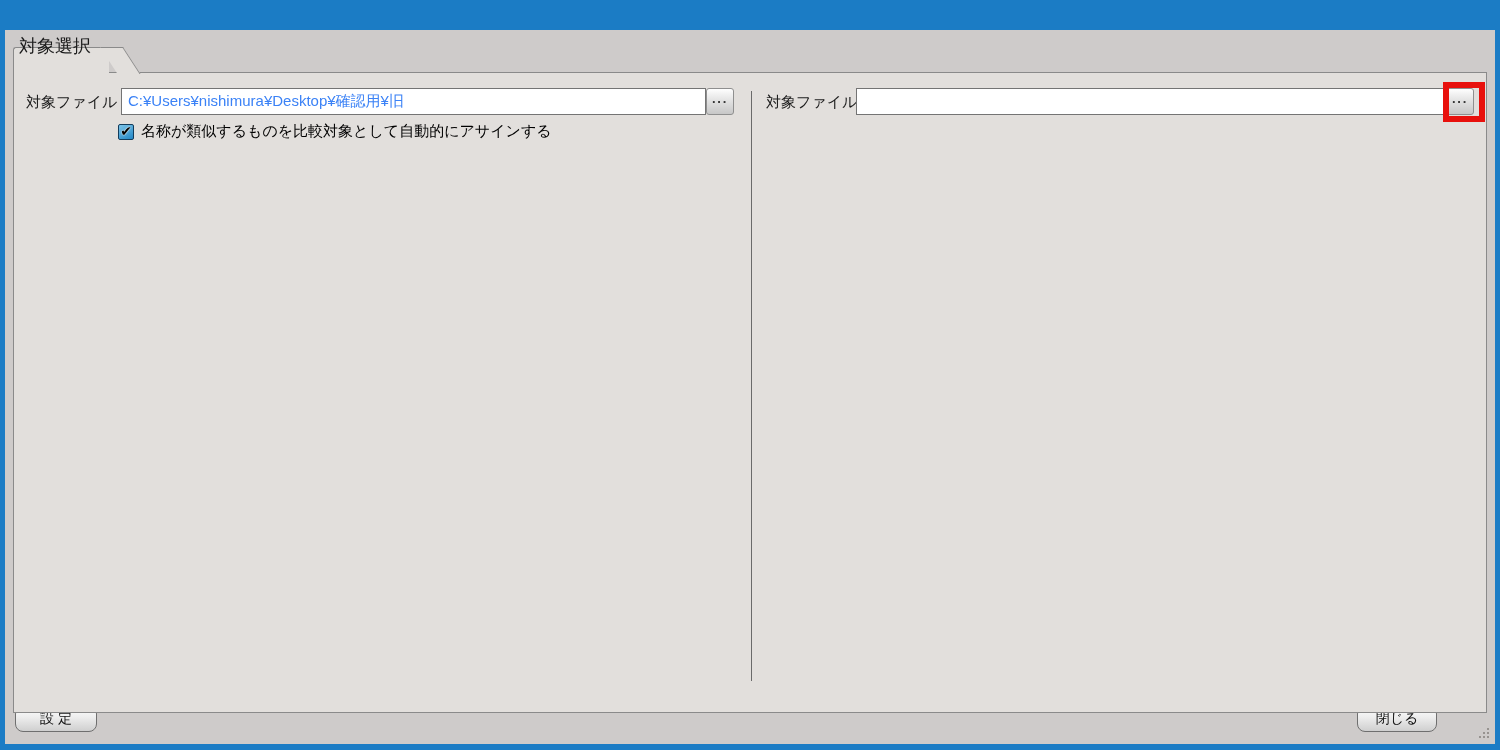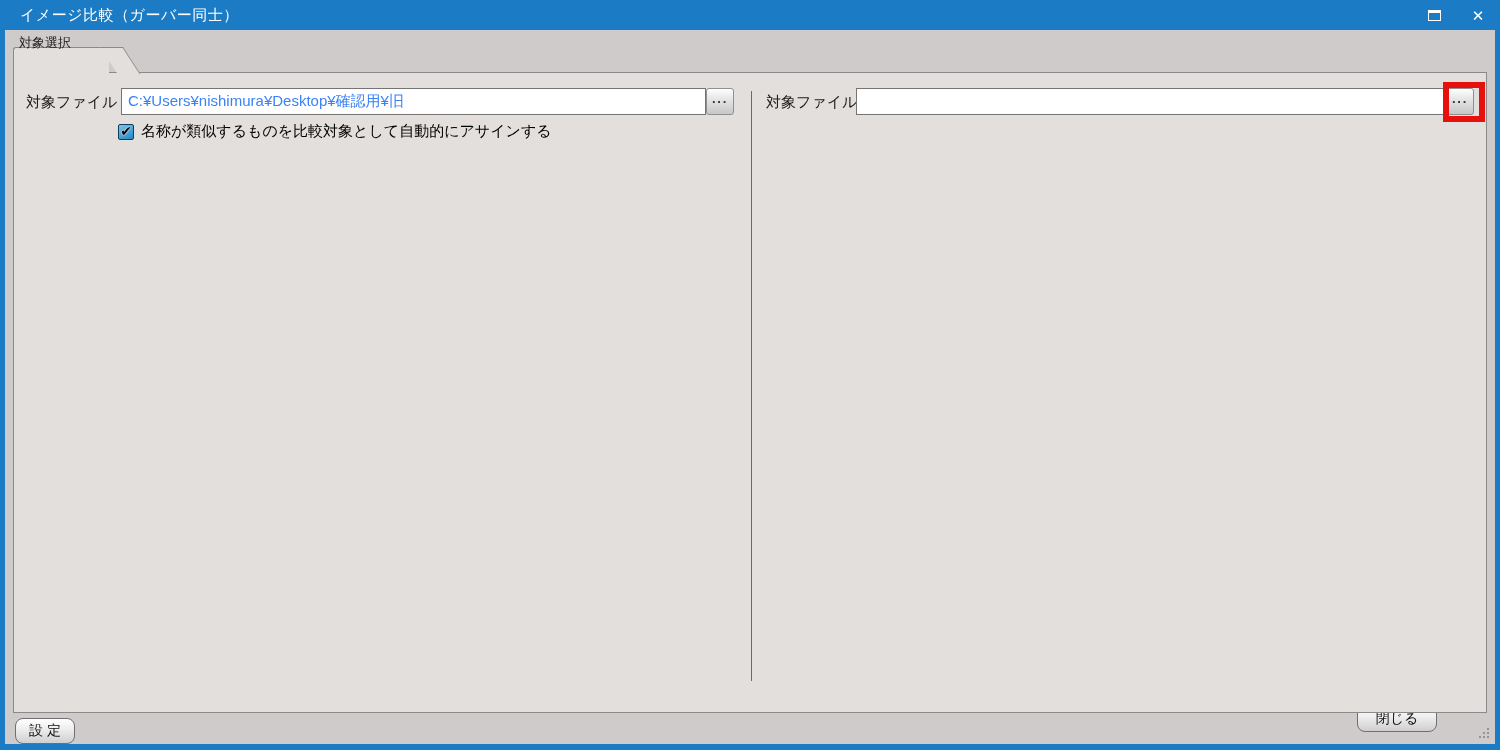--- a/index.html
+++ b/index.html
@@ -17,21 +17,21 @@
 
   
   .client { position:absolute; left:5px; right:5px; top:30px; bottom:6px; background:#cecbca; }
 
   
   .tab { position:absolute; left:8px; top:17px; width:96px; height:26px; background:#e2dfdc;
          border:1px solid #8a8a8a; border-bottom:none; border-right:none; border-top-left-radius:3px; z-index:3; }
   .tab::after { content:""; position:absolute; top:-1px; right:-14px; width:22px; height:26px;
                 background:#e2dfdc; border-top:1px solid #8a8a8a; border-right:1px solid #8a8a8a;
                 transform:skewX(33deg); transform-origin:0 0; }
-  .tab-label { position:absolute; left:14px; top:4px; font-size:13px; color:#1a1a1a; white-space:nowrap; z-index:4; }
+  .tab-label { position:absolute; left:14px; top:4px; font-size:18px; color:#1a1a1a; white-space:nowrap; z-index:4; }
 
   
   .panel { position:absolute; left:8px; top:42px; width:1474px; height:641px;
            background:#e2dfdc; border:1px solid #8a8a8a; z-index:1; }
 
   .field-label { position:absolute; font-size:15px; color:#1a1a1a; white-space:nowrap; }
   .path-input { position:absolute; height:27px; border:1px solid #747474; background:#fff;
                 font-size:15px; padding:0 6px; color:#3b82f6; font-family:"Liberation Sans","DejaVu Sans",sans-serif; outline:none; }
   .browse-btn { position:absolute; width:28px; height:27px;
                 background:linear-gradient(#fefefe,#e3e3e3 45%,#c7c7c7);
@@ -59,44 +59,33 @@
 
   .red-highlight { position:absolute; left:1429px; top:9px; width:42px; height:40px;
                    border:6px solid #e8100c; z-index:5; pointer-events:none; }
 
   
   .dlg-btn { position:absolute; height:26px; border:1px solid #6f6f6f; border-radius:8px;
              background:linear-gradient(#ffffff,#ececec 45%,#cfcfcf);
              box-shadow:inset 0 1px 0 #ffffff;
              display:flex; align-items:center; justify-content:center;
              font-size:14px; color:#111; cursor:default; white-space:nowrap; }
-  .btn-settings { left:10px; top:676px; width:60px;margin-top:12px; }
+  .btn-settings { left:10px; top:676px; width:82px; }
   .btn-close-dlg { left:1352px; top:676px; width:80px; }
 
   
   .grip { position:absolute; right:14px; bottom:14px; width:2px; height:2px; background:transparent;
           box-shadow: 8px 0 0 #979390, 8px 4px 0 #979390, 4px 4px 0 #979390,
                       8px 8px 0 #979390, 4px 8px 0 #979390, 0 8px 0 #979390; }
 </style>
 </head>
 <body>
 
 <div class="window">
 
-  <div class="titlebar">
-    <div class="title-text">イメージ比較（ガーバー同士）</div>
-    <div class="win-controls">
-      <div class="win-btn">
-        <div class="restore-glyph"></div>
-      </div>
-      <div class="win-btn">
-        <span class="close-glyph">✕</span>
-      </div>
-    </div>
-  </div>
 
   <div class="client">
 
     <div class="tab"></div>
     <div class="tab-label">対象選択</div>
 
     <div class="panel">
 
       <div class="field-label lbl-left">対象ファイル</div>
       <input class="path-input input-left" type="text" value="C:¥Users¥nishimura¥Desktop¥確認用¥旧" style="">

